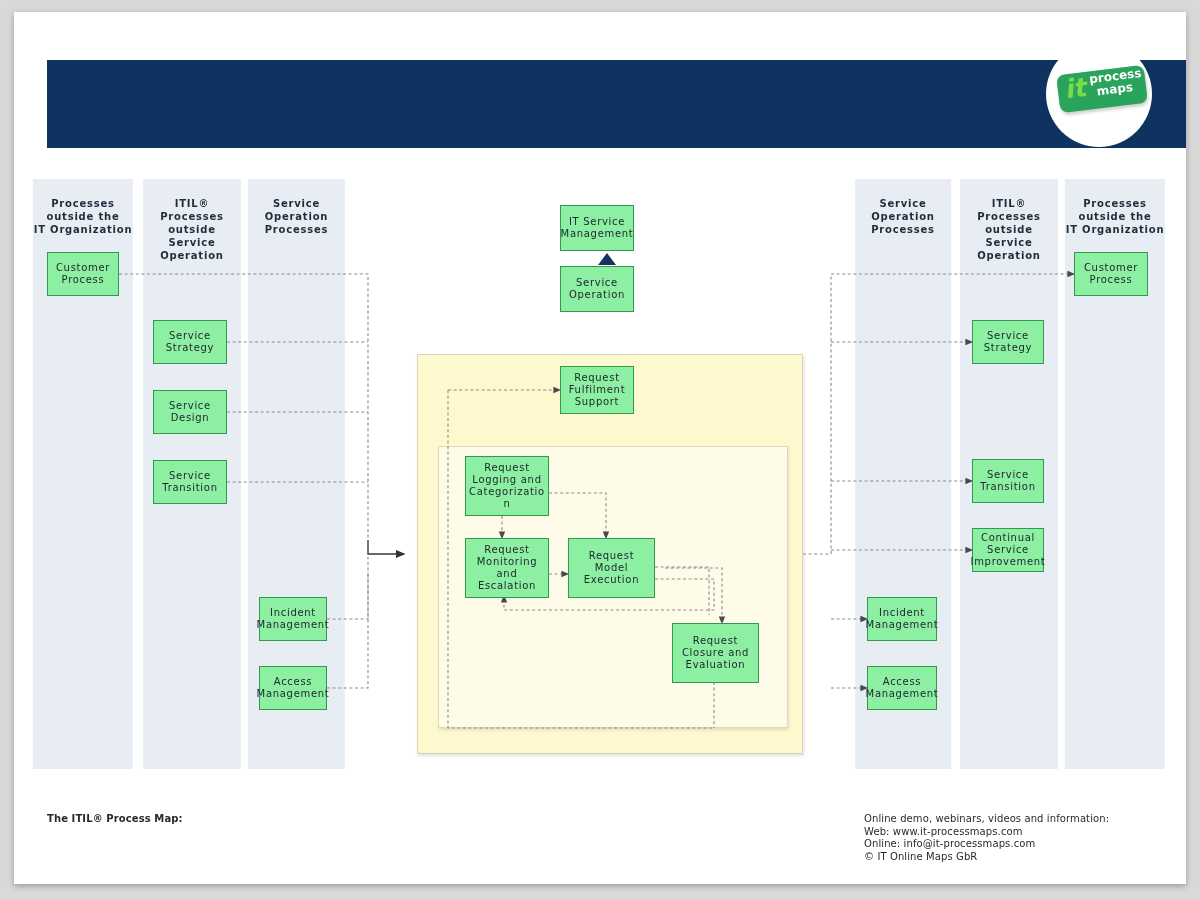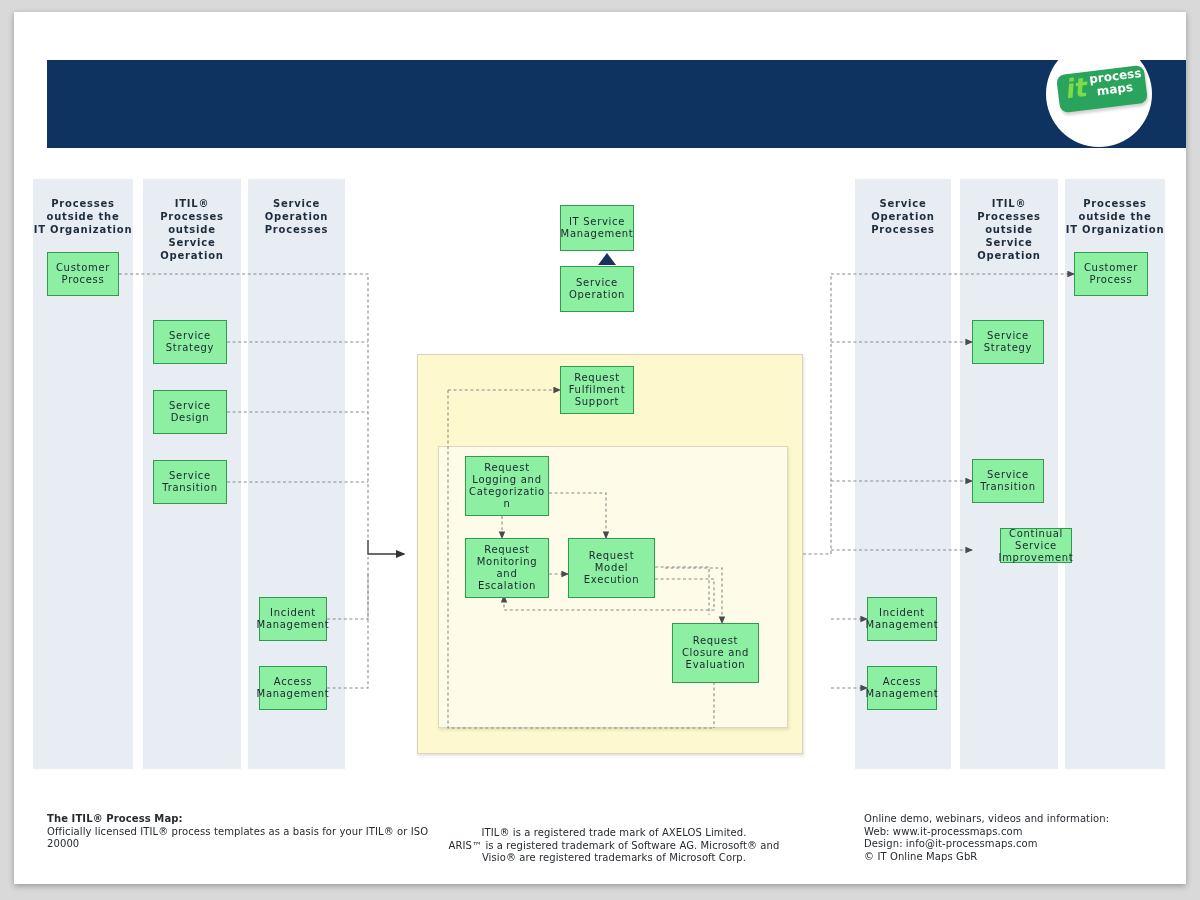--- a/index.html
+++ b/index.html
@@ -142,36 +142,30 @@
 
   <div class="pbox" style="left:546px;top:354px;width:74px;height:48px;">Request<br>Fulfilment<br>Support</div>
   <div class="pbox" style="left:451px;top:444px;width:84px;height:60px;">Request<br>Logging and<br>Categorizatio<br>n</div>
   <div class="pbox" style="left:451px;top:526px;width:84px;height:60px;">Request<br>Monitoring<br>and<br>Escalation</div>
   <div class="pbox" style="left:554px;top:526px;width:87px;height:60px;">Request<br>Model<br>Execution</div>
   <div class="pbox" style="left:658px;top:611px;width:87px;height:60px;">Request<br>Closure and<br>Evaluation</div>
 
   <div class="pbox" style="left:1060px;top:240px;width:74px;height:44px;">Customer<br>Process</div>
   <div class="pbox" style="left:958px;top:308px;width:72px;height:44px;">Service<br>Strategy</div>
   <div class="pbox" style="left:958px;top:447px;width:72px;height:44px;">Service<br>Transition</div>
-  <div class="pbox" style="left:958px;top:516px;width:72px;height:35px;margin-left:28px;">Continual<br>Service<br>Improvement</div>
+  <div class="pbox" style="left:958px;top:516px;width:72px;height:44px;">Continual<br>Service<br>Improvement</div>
   <div class="pbox" style="left:853px;top:585px;width:70px;height:44px;">Incident<br>Management</div>
   <div class="pbox" style="left:853px;top:654px;width:70px;height:44px;">Access<br>Management</div>
 
   <div class="foot" id="foot-left">
     <div class="hd">The ITIL® Process Map:</div>
-    <div>Officially licensed ITIL® process templates as a basis for your ITIL® or ISO 20000</div>
   </div>
 
-  <div class="foot" id="foot-mid">
-    <div>ITIL® is a registered trade mark of AXELOS Limited.</div>
-    <div>ARIS™ is a  registered trademark of Software AG. Microsoft® and</div>
-    <div>Visio® are registered trademarks of Microsoft Corp.</div>
-  </div>
 
   <div class="foot" id="foot-right">
     <div>Online demo, webinars, videos and information:</div>
     <div>Web: www.it-processmaps.com</div>
-    <div>Design: info@it-processmaps.com</div>
+    <div>Online: info@it-processmaps.com</div>
     <div>© IT Online Maps GbR</div>
   </div>
 
  </div>
 </div>
 
 </body></html>

